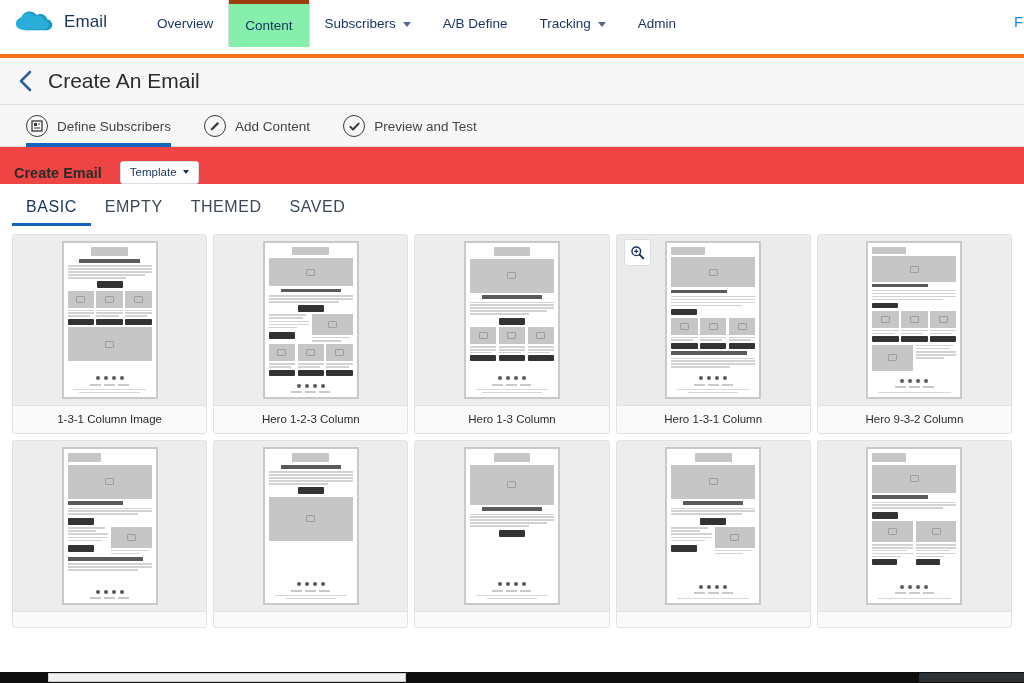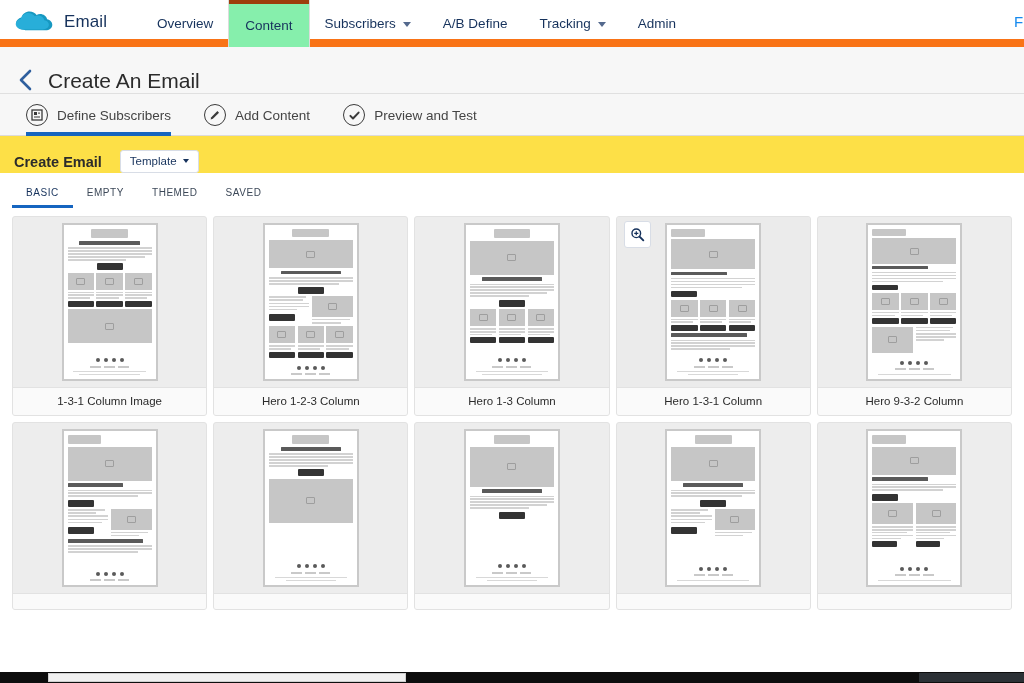--- a/index.html
+++ b/index.html
@@ -9,25 +9,25 @@
     width: 1024px; height: 683px;
     overflow: hidden;
     background: #ffffff;
     font-family: "Liberation Sans", sans-serif;
     -webkit-font-smoothing: antialiased;
   }
 
   
   .topnav {
     position: relative;
-    height: 47px;
+    height: 58px;
     background: #ffffff;
     display: flex;
     align-items: stretch;
-    border-bottom: 8px solid #f97316;
+    border-bottom: 4px solid #f97316;
   }
   .brand {
     display: flex; align-items: center;
     padding: 0 16px 0 14px;
     gap: 10px;
     height: 43px;
   }
   .cloud-logo { width: 40px; height: 24px; position: relative; display:block; }
   .brand-name {
     font-size: 17px; color: #16325c; letter-spacing: .1px;
@@ -69,21 +69,21 @@
   }
   .nav-right-letter {
     font-size: 15px; color: #1589ee; padding-right: 4px;
     overflow: hidden; width: 10px;
   }
 
   
   .pageheader {
     height: 47px;
     background: #f7f7f7;
-    display: flex; align-items: flex-end;
+    display: flex; align-items: center;
     padding-left: 12px;
     border-bottom: 1px solid #e0e0e0;
   }
   .backarrow {
     width: 26px; height: 26px;
     display: flex; align-items: center; justify-content: center;
     cursor: pointer;
   }
   .backarrow svg { display: block; }
   .pagetitle {
@@ -123,21 +123,21 @@
     position: absolute;
     left: 0; right: 19px; bottom: 0;
     height: 4px; background: #1565c0;
   }
 
   
   .createbar {
     display: flex; align-items: center;
     padding: 14px 0 0 14px;
     gap: 18px;
-    background: #fde047;
+    background: #ef4444;
   }
   .createbar .ctitle {
     font-size: 14.5px; font-weight: bold; color: #2b2b2b;
   }
   .tpl-btn {
     border: 1px solid #d8dde6;
     background: #fff;
     border-radius: 3px;
     font-size: 11.5px;
     color: #16325c;
@@ -152,21 +152,21 @@
   }
 
   
   .subtabs {
     display: flex; align-items: flex-end;
     padding: 14px 0 0 12px;
     gap: 0;
     background: #fff;
   }
   .subtab {
-    font-size: 10px;
+    font-size: 16px;
     letter-spacing: .55px;
     color: #3c4858;
     padding: 0 14px 7px 14px;
     cursor: pointer;
     border-bottom: 3px solid transparent;
   }
   .subtab.active {
     color: #16325c;
     border-bottom: 3px solid #1565c0;
   }

